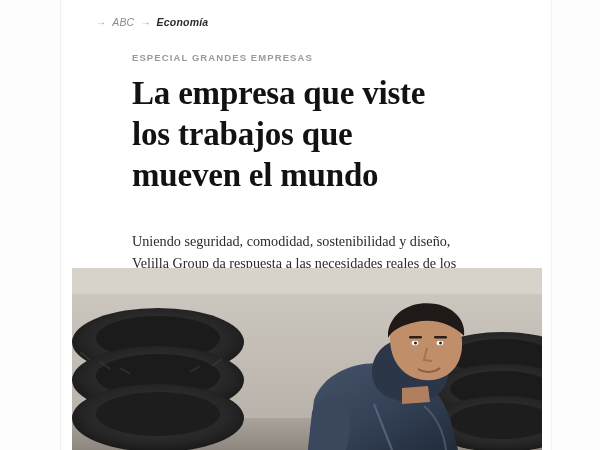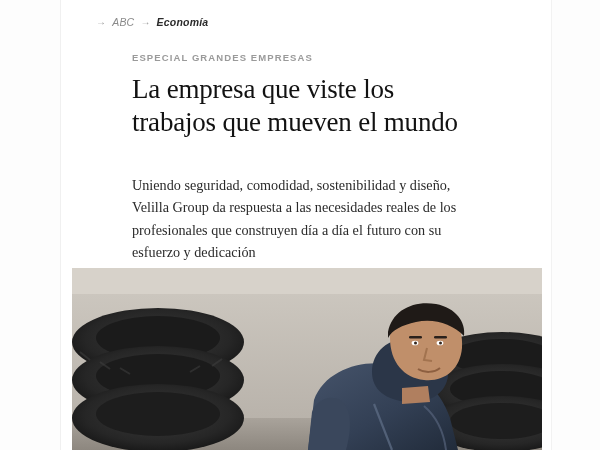--- a/index.html
+++ b/index.html
@@ -74,22 +74,22 @@
     margin-top: 24px;
     font-size: 9.5px;
     letter-spacing: 1.1px;
     color: #9a9a9a;
     font-weight: bold;
     text-transform: uppercase;
   }
   .headline {
     margin: 10px 0 0 0;
     font-family: "Liberation Serif", serif;
-    font-weight: normal;
-    font-size: 27px;
+    font-weight: bold;
+    font-size: 33px;
     line-height: 1.24;
     color: #121212;
     letter-spacing: -0.2px;
     max-width: 330px;
   }
   .standfirst {
     margin: 34px 0 0 0;
     font-family: "Liberation Serif", serif;
     font-size: 14.2px;
     line-height: 1.58;

